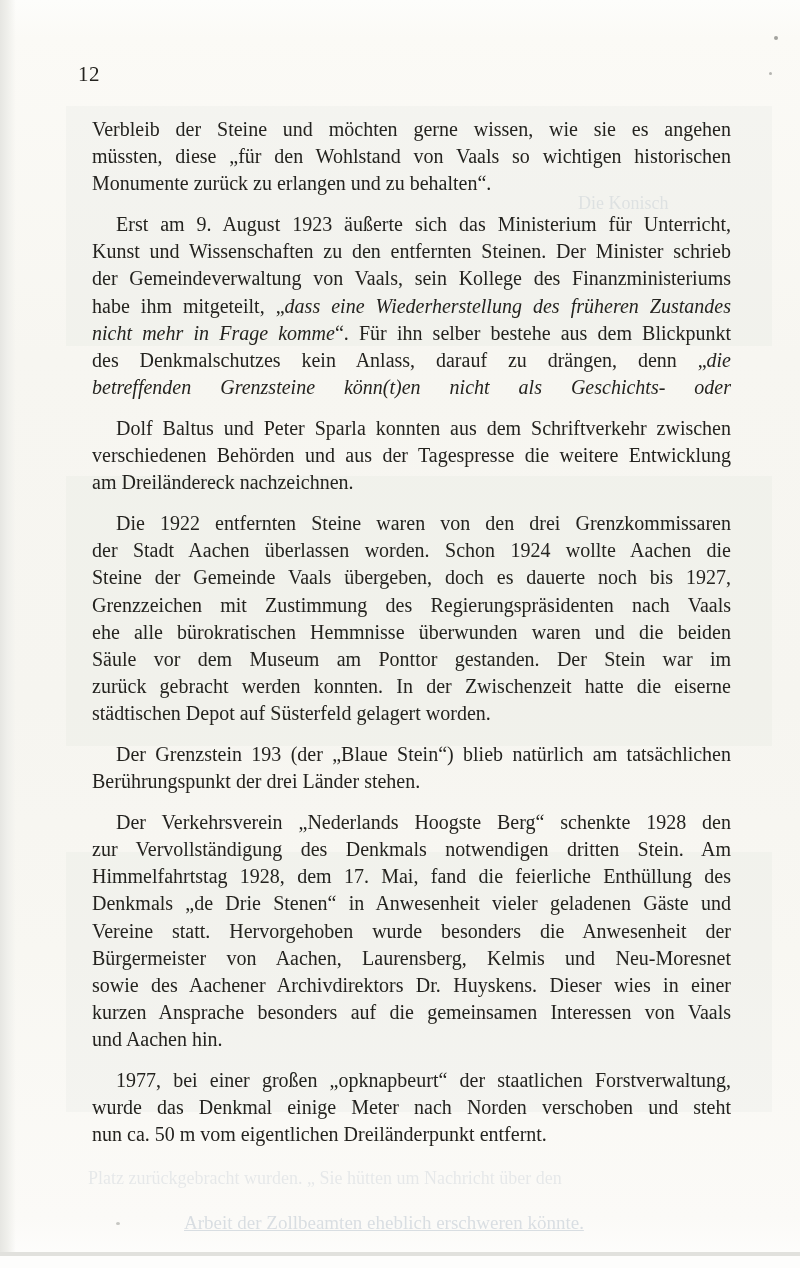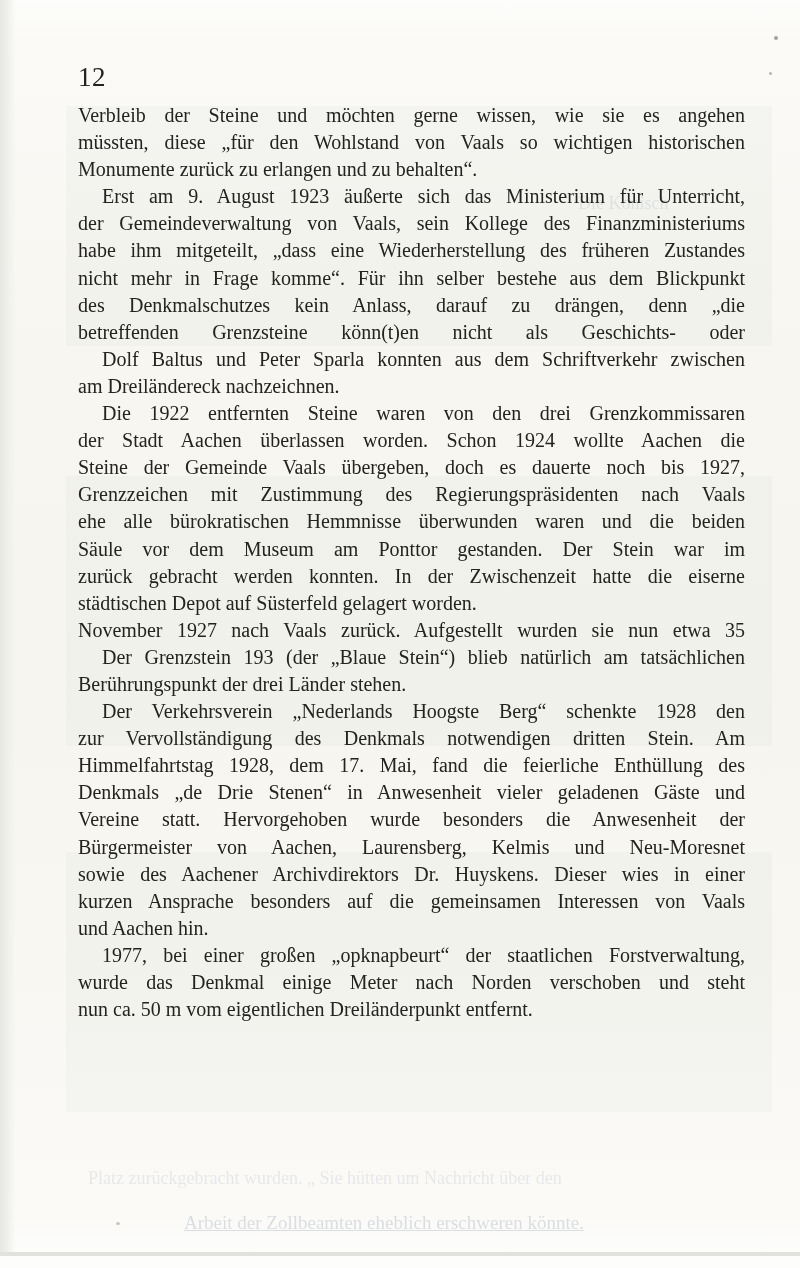--- a/index.html
+++ b/index.html
@@ -47,41 +47,41 @@
   .shade.b1 { top: 106px;  height: 240px; }
   .shade.b2 { top: 476px;  height: 270px; }
   .shade.b3 { top: 852px;  height: 260px; }
   .speck { position: absolute; border-radius: 50%; }
   .speck.s1 { left: 774px; top: 36px;   width: 4px; height: 4px; background: #a2a29e; }
   .speck.s2 { left: 769px; top: 72px;   width: 3px; height: 3px; background: #b5b5b1; }
   .speck.s3 { left: 116px; top: 1222px; width: 4px; height: 3px; background: #c6c6c2; }
   .page-number {
     position: absolute;
     left: 78px; top: 62px;
-    font-size: 27px;
+    font-size: 21px;
     color: var(--ink, #24231f);
     letter-spacing: 0.5px;
   }
   .text-block {
     position: absolute;
     left: 78px; top: 102px;
     width: 667px;
     font-size: 20px;
     line-height: 27.1px;
     color: var(--ink, #24231f);
   }
-  .para { margin: 0; }
+  .para { margin: 14px; }
   .line {
     text-align: justify;
     text-align-last: justify;
     white-space: normal;
   }
   .line.last { text-align-last: left; }
   .line.indent { text-indent: 24px; font-family: Liberation Serif, serif; }
-  .it { }
+  .it { font-style: italic; }
   .ghosts { position: absolute; left: 0; top: 0; width: 800px; height: 1268px; pointer-events: none; }
   .ghost {
     position: absolute;
     color: var(--ghost, #8095b8);
     color: var(--ghost, #8a9cb0);
     filter: blur(0.5px);
     white-space: nowrap;
     margin-top: 36px;
   }
 </style>
@@ -105,42 +105,43 @@
     </div>
   <div class="page-number">12</div>
   <div class="text-block">
       <div class="para">
         <div class="line"><span>Verbleib der Steine und möchten gerne wissen, wie sie es angehen</span></div>
         <div class="line"><span>müssten, diese „für den Wohlstand von Vaals so wichtigen historischen</span></div>
         <div class="line last"><span>Monumente zurück zu erlangen und zu behalten“.</span></div>
       </div>
       <div class="para">
         <div class="line indent"><span>Erst am 9. August 1923 äußerte sich das Ministerium für Unterricht,</span></div>
+        <div class="line"><span>Kunst und Wissenschaften zu den entfernten Steinen. Der Minister schrieb</span></div>
         <div class="line"><span>der Gemeindeverwaltung von Vaals, sein Kollege des Finanzministeriums</span></div>
         <div class="line"><span>habe ihm mitgeteilt, „</span><span class="it">dass eine Wiederherstellung des früheren Zustandes</span></div>
         <div class="line"><span class="it">nicht mehr in Frage komme</span><span>“. Für ihn selber bestehe aus dem Blickpunkt</span></div>
         <div class="line"><span>des Denkmalschutzes kein Anlass, darauf zu drängen, denn „</span><span class="it">die</span></div>
         <div class="line"><span class="it">betreffenden Grenzsteine könn(t)en nicht als Geschichts- oder</span></div>
       </div>
       <div class="para">
         <div class="line indent"><span>Dolf Baltus und Peter Sparla konnten aus dem Schriftverkehr zwischen</span></div>
+        <div class="line"><span>verschiedenen Behörden und aus der Tagespresse die weitere Entwicklung</span></div>
         <div class="line last"><span>am Dreiländereck nachzeichnen.</span></div>
       </div>
       <div class="para">
         <div class="line indent"><span>Die 1922 entfernten Steine waren von den drei Grenzkommissaren</span></div>
         <div class="line"><span>der Stadt Aachen überlassen worden. Schon 1924 wollte Aachen die</span></div>
         <div class="line"><span>Steine der Gemeinde Vaals übergeben, doch es dauerte noch bis 1927,</span></div>
         <div class="line"><span>Grenzzeichen mit Zustimmung des Regierungspräsidenten nach Vaals</span></div>
         <div class="line"><span>ehe alle bürokratischen Hemmnisse überwunden waren und die beiden</span></div>
         <div class="line"><span>Säule vor dem Museum am Ponttor gestanden. Der Stein war im</span></div>
         <div class="line"><span>zurück gebracht werden konnten. In der Zwischenzeit hatte die eiserne</span></div>
         <div class="line last"><span>städtischen Depot auf Süsterfeld gelagert worden.</span></div>
       </div>
       <div class="para">
-        <div class="line"><span>November 1927 nach Vaals zurück. Aufgestellt wurden sie nun etwa 35</span></div>
       </div>
       <div class="para">
         <div class="line indent"><span>Der Grenzstein 193 (der „Blaue Stein“) blieb natürlich am tatsächlichen</span></div>
         <div class="line last"><span>Berührungspunkt der drei Länder stehen.</span></div>
       </div>
       <div class="para">
         <div class="line indent"><span>Der Verkehrsverein „Nederlands Hoogste Berg“ schenkte 1928 den</span></div>
         <div class="line"><span>zur Vervollständigung des Denkmals notwendigen dritten Stein. Am</span></div>
         <div class="line"><span>Himmelfahrtstag 1928, dem 17. Mai, fand die feierliche Enthüllung des</span></div>
         <div class="line"><span>Denkmals „de Drie Stenen“ in Anwesenheit vieler geladenen Gäste und</span></div>

